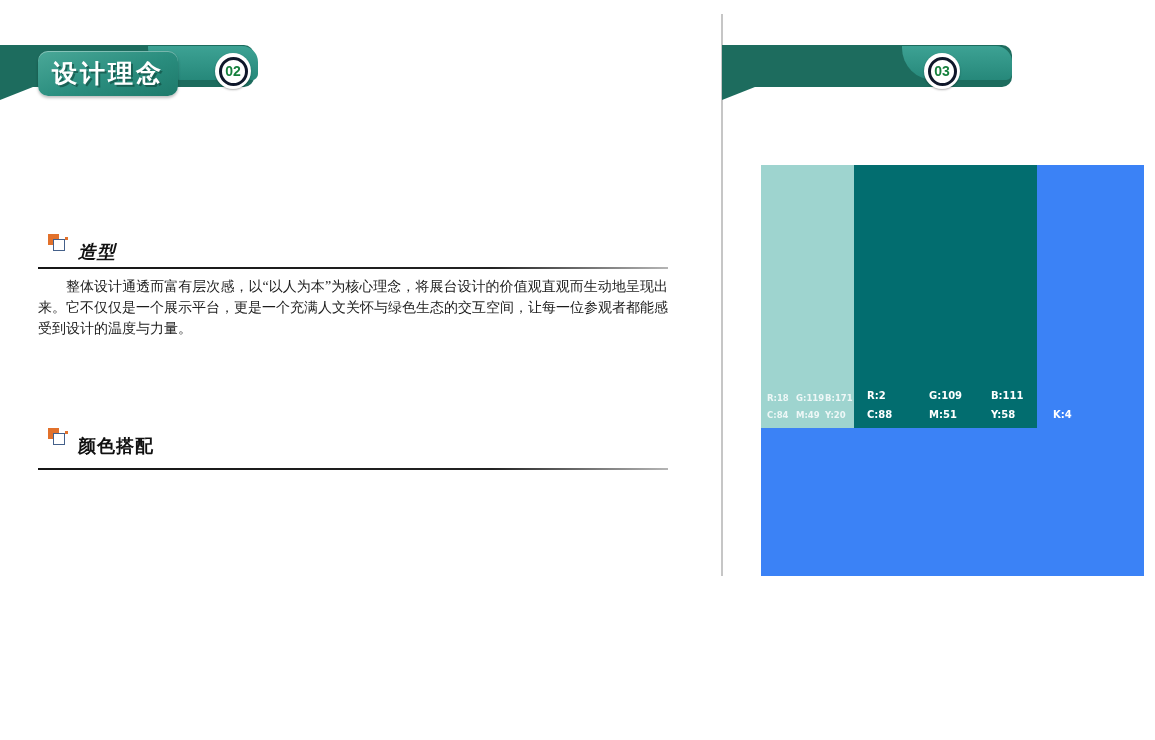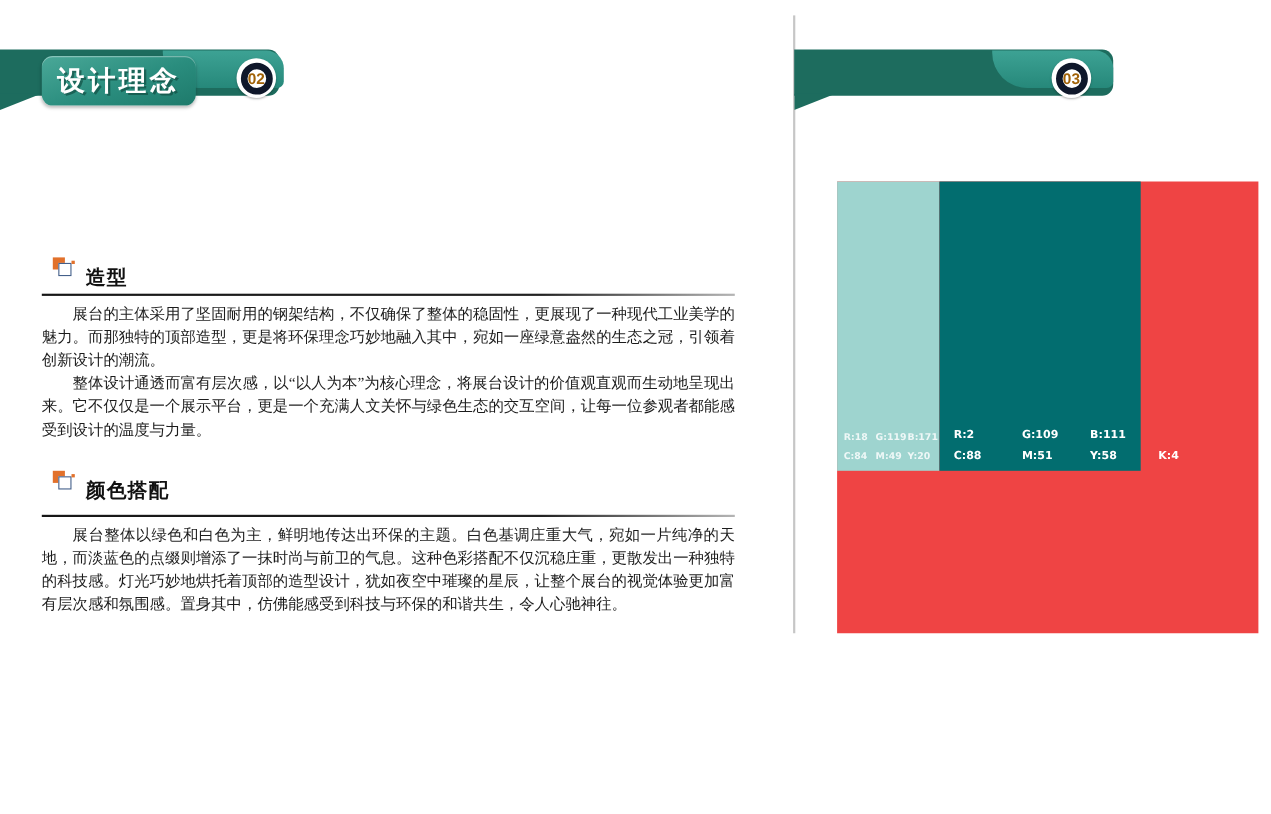--- a/index.html
+++ b/index.html
@@ -27,24 +27,24 @@
             border-radius:10px; display:flex; align-items:center; justify-content:center;
             box-shadow:inset 0 1px 0 rgba(255,255,255,.35), 0 2px 3px rgba(0,0,0,.25); }
   .banner-l { left:38px; }
   .banner-r { left:792px; }
   .banner span { color:#ffffff; font-size:25px; font-weight:bold; letter-spacing:3px;
                  text-shadow:2px 2px 0 rgba(16,74,63,.65); }
   .badge { position:absolute; top:53px; width:36px; height:36px; background:#ffffff;
            border-radius:50%; display:flex; align-items:center; justify-content:center;
            box-shadow:0 1px 2px rgba(0,0,0,.3); }
   .badge-l { left:215px; }
-  .badge-r { left:956px; }
-  .badge-inner { width:29px; height:29px; border:6px solid #0f172a; border-radius:50%;
+  .badge-r { left:924px; }
+  .badge-inner { width:29px; height:29px; border:3px solid #0f172a; border-radius:50%;
                  display:flex; align-items:center; justify-content:center;
-                 color:#a16207; font-size:14px; font-weight:bold; }
+                 color:#15803d; font-size:14px; font-weight:bold; }
 
   
   .para { position:absolute; left:38px; width:630px; font-family:"Liberation Serif","DejaVu Serif",serif;
           font-size:14px; line-height:21px; color:#1c1c1c; text-align:justify; }
   .para p { text-indent:2em; }
   .intro-l { top:113px; }
 
   .sec-head { position:absolute; left:48px; display:flex; align-items:flex-start; }
   .sec-title { font-size:18px; font-weight:bold; color:#111111; letter-spacing:1px; margin-left:10px; margin-top:6px; }
   .sec-icon { position:relative; width:20px; height:20px; display:inline-block; }
@@ -85,65 +85,61 @@
   <div class="fold fold-l"></div>
   <div class="swoosh swoosh-l"></div>
   <div class="banner banner-l">
     <span>设计理念</span>
   </div>
   <div class="badge badge-l">
     <span class="badge-inner">02</span>
   </div>
 
 
-  <div class="sec-head" style="top:234px;">
+  <div class="sec-head" style="top:234px;font-style:italic;">
     <span class="sec-icon">
       <span class="sq-orange"></span>
       <span class="sq-white"></span>
       <span class="sq-dot"></span>
     </span>
     <span class="sec-title">造型</span>
   </div>
   <div class="rule" style="top:267px;"></div>
   <div class="para" style="top:276px;">
-    <p>展台的主体采用了坚固耐用的钢架结构，不仅确保了整体的稳固性，更展现了一种现代工业美学的魅力。而那独特的顶部造型，更是将环保理念巧妙地融入其中，宛如一座绿意盎然的生态之冠，引领着创新设计的潮流。</p>
     <p>整体设计通透而富有层次感，以“以人为本”为核心理念，将展台设计的价值观直观而生动地呈现出来。它不仅仅是一个展示平台，更是一个充满人文关怀与绿色生态的交互空间，让每一位参观者都能感受到设计的温度与力量。</p>
   </div>
 
   <div class="sec-head" style="top:428px;">
     <span class="sec-icon">
       <span class="sq-orange"></span>
       <span class="sq-white"></span>
       <span class="sq-dot"></span>
     </span>
     <span class="sec-title">颜色搭配</span>
   </div>
   <div class="rule" style="top:468px;"></div>
-  <div class="para" style="top:477px;">
-    <p>展台整体以绿色和白色为主，鲜明地传达出环保的主题。白色基调庄重大气，宛如一片纯净的天地，而淡蓝色的点缀则增添了一抹时尚与前卫的气息。这种色彩搭配不仅沉稳庄重，更散发出一种独特的科技感。灯光巧妙地烘托着顶部的造型设计，犹如夜空中璀璨的星辰，让整个展台的视觉体验更加富有层次感和氛围感。置身其中，仿佛能感受到科技与环保的和谐共生，令人心驰神往。</p>
-  </div>
 
   <div class="sec-head" style="top:592px;">
     <span class="sec-icon">
       <span class="sq-orange"></span>
       <span class="sq-white"></span>
       <span class="sq-dot"></span>
     </span>
     <span class="sec-title">布局</span>
   </div>
   <div class="rule" style="top:632px;"></div>
 
   <div class="band band-r"></div>
   <div class="fold fold-r"></div>
   <div class="swoosh swoosh-r"></div>
   <div class="badge badge-r">
     <span class="badge-inner">03</span>
   </div>
 
-  <div class="board" style="background: #ef4444;">
+  <div class="board" style="background: #3b82f6;">
 
     <div class="swatch swatch-light" style="background: rgb(158, 212, 207);">
       <div class="vals vals-light">
         <div class="vrow">
           <span>R:18</span>
           <span>G:119</span>
           <span>B:171</span>
         </div>
         <div class="vrow">
           <span>C:84</span>

